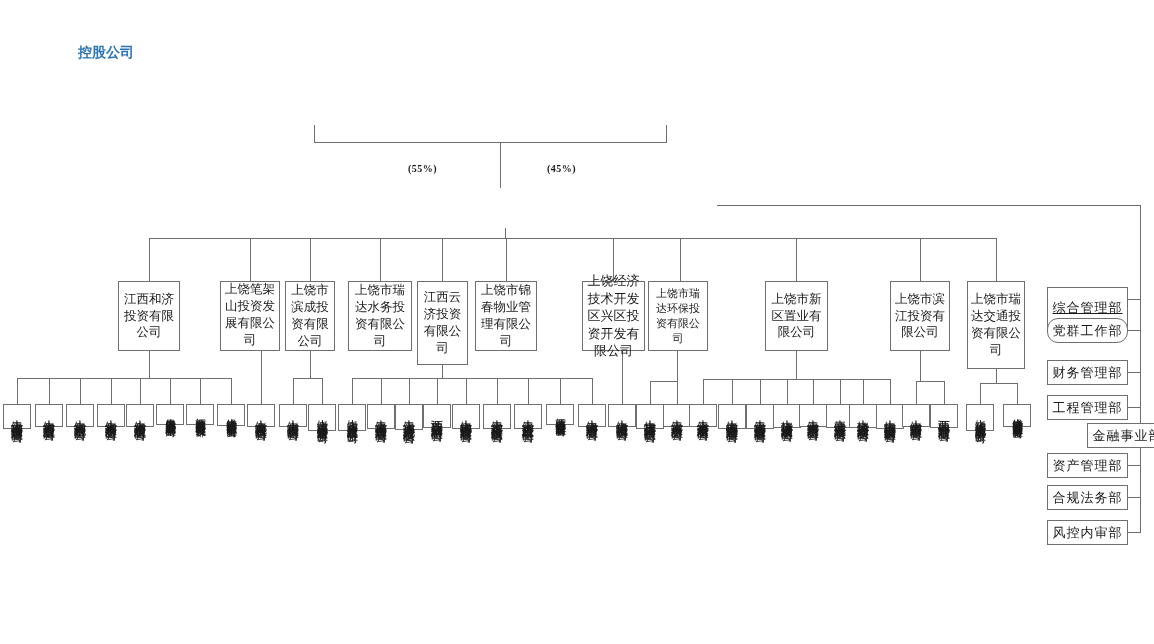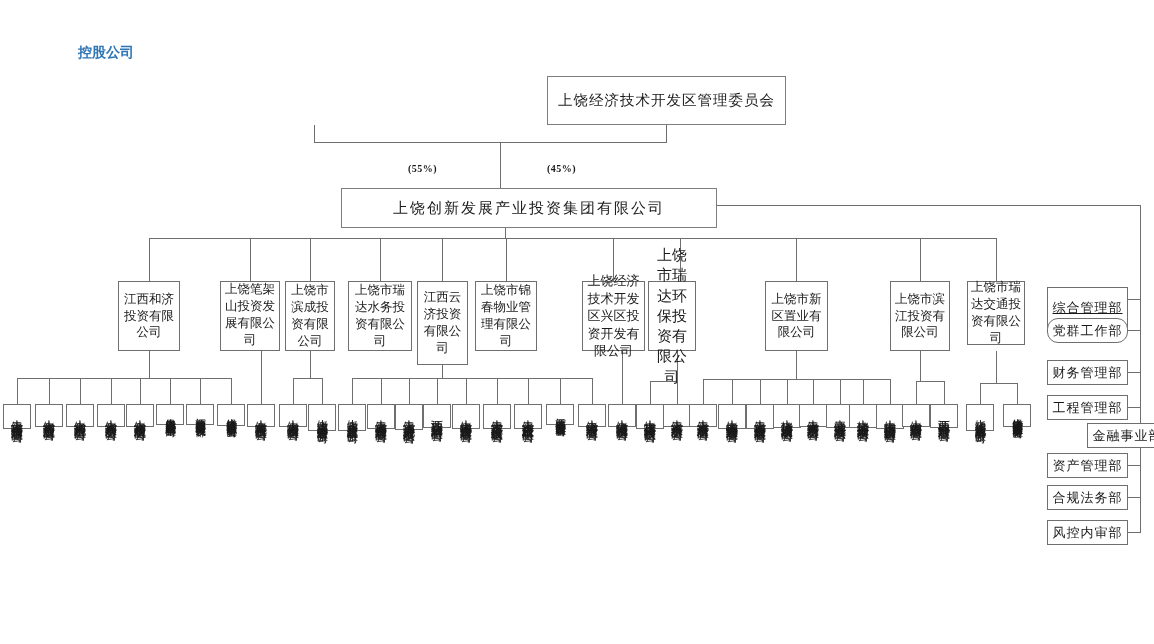--- a/index.html
+++ b/index.html
@@ -29,26 +29,24 @@
     font-family:"Liberation Sans","DejaVu Sans",sans-serif;
   }
   .pct{position:absolute;font-size:10px;font-weight:600;letter-spacing:0.5px;}
 </style>
 </head>
 <body>
 
 <div id="canvas">
   <div class="chart-title" style="color: rgb(46, 117, 182);">控股公司</div>
 
-  <div class="box bigbox" style="left:547px;top:76px;width:239px;height:49px;">上饶经济技术开发区管理委员会</div>
 
   <div class="pct" style="left:408px;top:163px;">(55%)</div>
   <div class="pct" style="left:547px;top:163px;">(45%)</div>
 
-  <div class="box bigbox mainbox" style="left:341px;top:188px;width:376px;height:40px;">上饶创新发展产业投资集团有限公司</div>
 
   <div id="gen">
       <div class="seg v" style="left: 314px; top: 125px; height: 17px;"></div>
       <div class="seg v" style="left: 666px; top: 125px; height: 17px;"></div>
       <div class="seg h" style="left: 314px; top: 142px; width: 353px;"></div>
       <div class="seg v" style="left: 500px; top: 142px; height: 46px;"></div>
       <div class="seg v" style="left: 505px; top: 228px; height: 10px;"></div>
       <div class="seg h" style="left: 149px; top: 238px; width: 848px;"></div>
       <div class="seg h" style="left: 717px; top: 205px; width: 424px;"></div>
       <div class="seg v" style="left: 1140px; top: 205px; height: 328px;"></div>
@@ -119,24 +117,24 @@
       <div class="seg h" style="left: 1128px; top: 465px; width: 12px;"></div>
       <div class="seg h" style="left: 1128px; top: 497px; width: 12px;"></div>
       <div class="seg h" style="left: 1128px; top: 532px; width: 12px;"></div>
       <div class="box subbox" style="left: 118px; top: 281px; width: 62px; height: 70px; font-size: 12.5px;">江西和济投资有限公司</div>
       <div class="box subbox" style="left: 220px; top: 281px; width: 60px; height: 70px; font-size: 12.5px; font-family: Liberation Mono, monospace;">上饶笔架山投资发展有限公司</div>
       <div class="box subbox" style="left: 285px; top: 281px; width: 50px; height: 70px; font-size: 12.5px;">上饶市滨成投资有限公司</div>
       <div class="box subbox" style="left: 348px; top: 281px; width: 64px; height: 70px; font-size: 12.5px;">上饶市瑞达水务投资有限公司</div>
       <div class="box subbox" style="left: 417px; top: 281px; width: 51px; height: 84px; font-size: 12.5px;">江西云济投资有限公司</div>
       <div class="box subbox" style="left: 475px; top: 281px; width: 62px; height: 70px; font-size: 12.5px;">上饶市锦春物业管理有限公司</div>
       <div class="box subbox" style="left: 582px; top: 281px; width: 63px; height: 70px; font-size: 13px;">上饶经济技术开发区兴区投资开发有限公司</div>
-      <div class="box subbox" style="left: 648px; top: 281px; width: 48px; height: 70px; font-size: 15px;">上饶市瑞达环保投资有限公司</div>
+      <div class="box subbox" style="left: 648px; top: 281px; width: 60px; height: 70px; font-size: 11px;">上饶市瑞达环保投资有限公司</div>
       <div class="box subbox" style="left: 765px; top: 281px; width: 63px; height: 70px; font-size: 12.5px;">上饶市新区置业有限公司</div>
       <div class="box subbox" style="left: 890px; top: 281px; width: 60px; height: 70px; font-size: 12.5px;">上饶市滨江投资有限公司</div>
-      <div class="box subbox" style="left: 967px; top: 281px; width: 58px; height: 64px; font-size: 12.5px;">上饶市瑞达交通投资有限公司</div>
+      <div class="box subbox" style="left: 967px; top: 281px; width: 58px; height: 88px; font-size: 12.5px;">上饶市瑞达交通投资有限公司</div>
       <div class="vbox" style="font-size: 12px; letter-spacing: 1px; left: 3px; top: 404px;">上饶市云瑞投资管理有限公司</div>
       <div class="vbox" style="font-size: 12px; letter-spacing: 1px; left: 35px; top: 404px;">上饶市和济置业有限公司</div>
       <div class="vbox" style="font-size: 12px; letter-spacing: 1px; left: 66px; top: 404px;">上饶市和济地产有限公司</div>
       <div class="vbox" style="font-size: 12px; letter-spacing: 1px; left: 97px; top: 404px;">上饶市和济水务有限公司</div>
       <div class="vbox" style="font-size: 12px; letter-spacing: 1px; left: 126px; top: 404px;">上饶市和济建筑有限公司</div>
       <div class="vbox" style="font-size: 10.5px; letter-spacing: 0.5px; left: 156px; top: 404px;">上饶凤凰工业园区建筑市政工程有限公司</div>
       <div class="vbox" style="font-size: 10.5px; letter-spacing: 0.5px; left: 186px; top: 404px;">江西和济投资有限公司登峰大厦餐饮部</div>
       <div class="vbox" style="font-size: 10.5px; letter-spacing: 0.5px; left: 217px; top: 404px;">上饶经济技术开发区金控融资租赁有限公司</div>
       <div class="vbox" style="font-size: 12px; letter-spacing: 1px; left: 247px; top: 404px;">上饶市龙科投资有限公司</div>
       <div class="vbox" style="font-size: 12px; letter-spacing: 1px; left: 279px; top: 404px;">上饶市上创投资有限公司</div>

